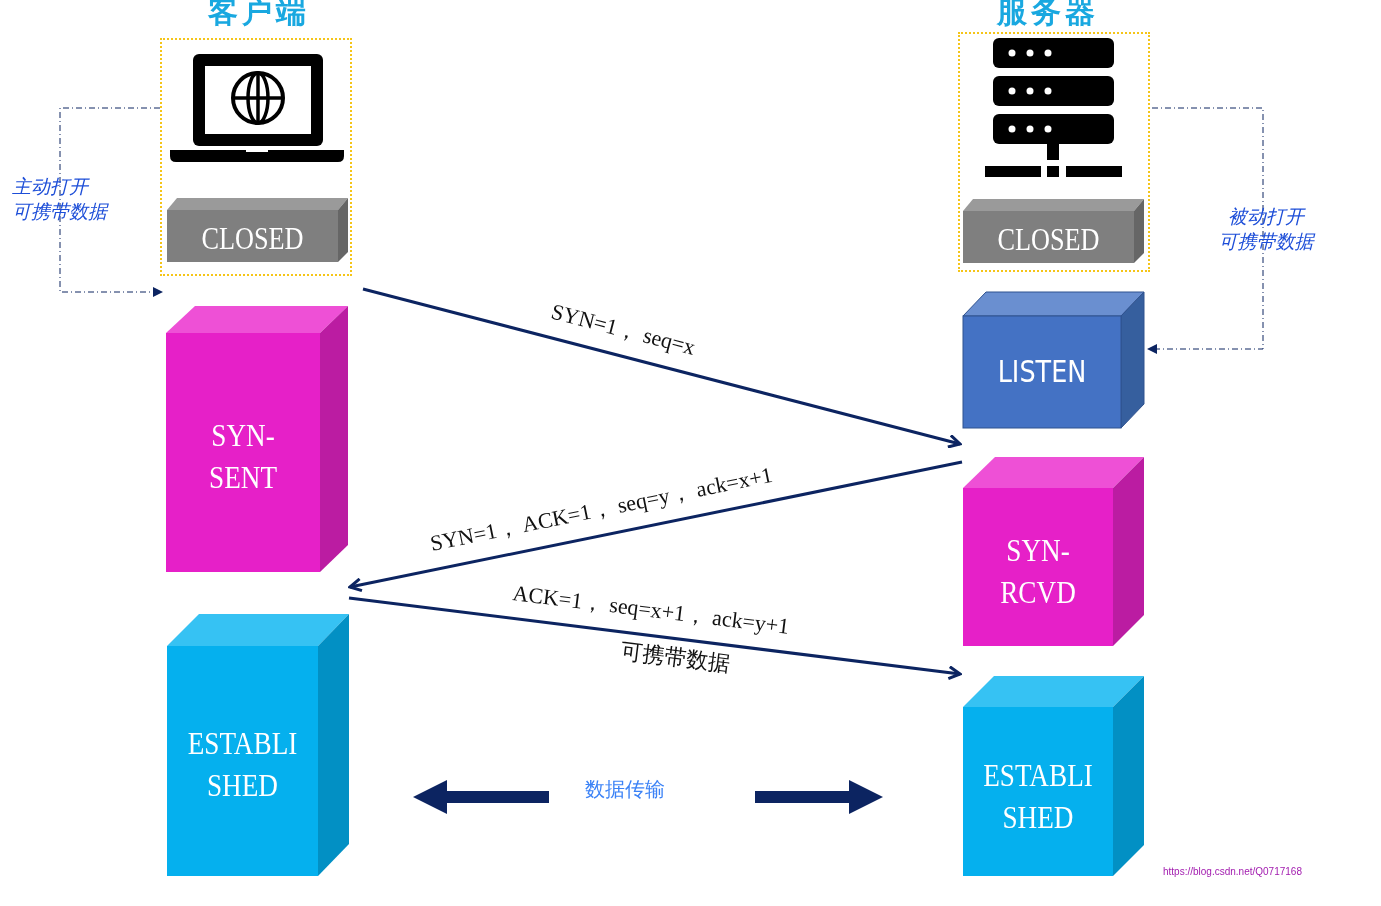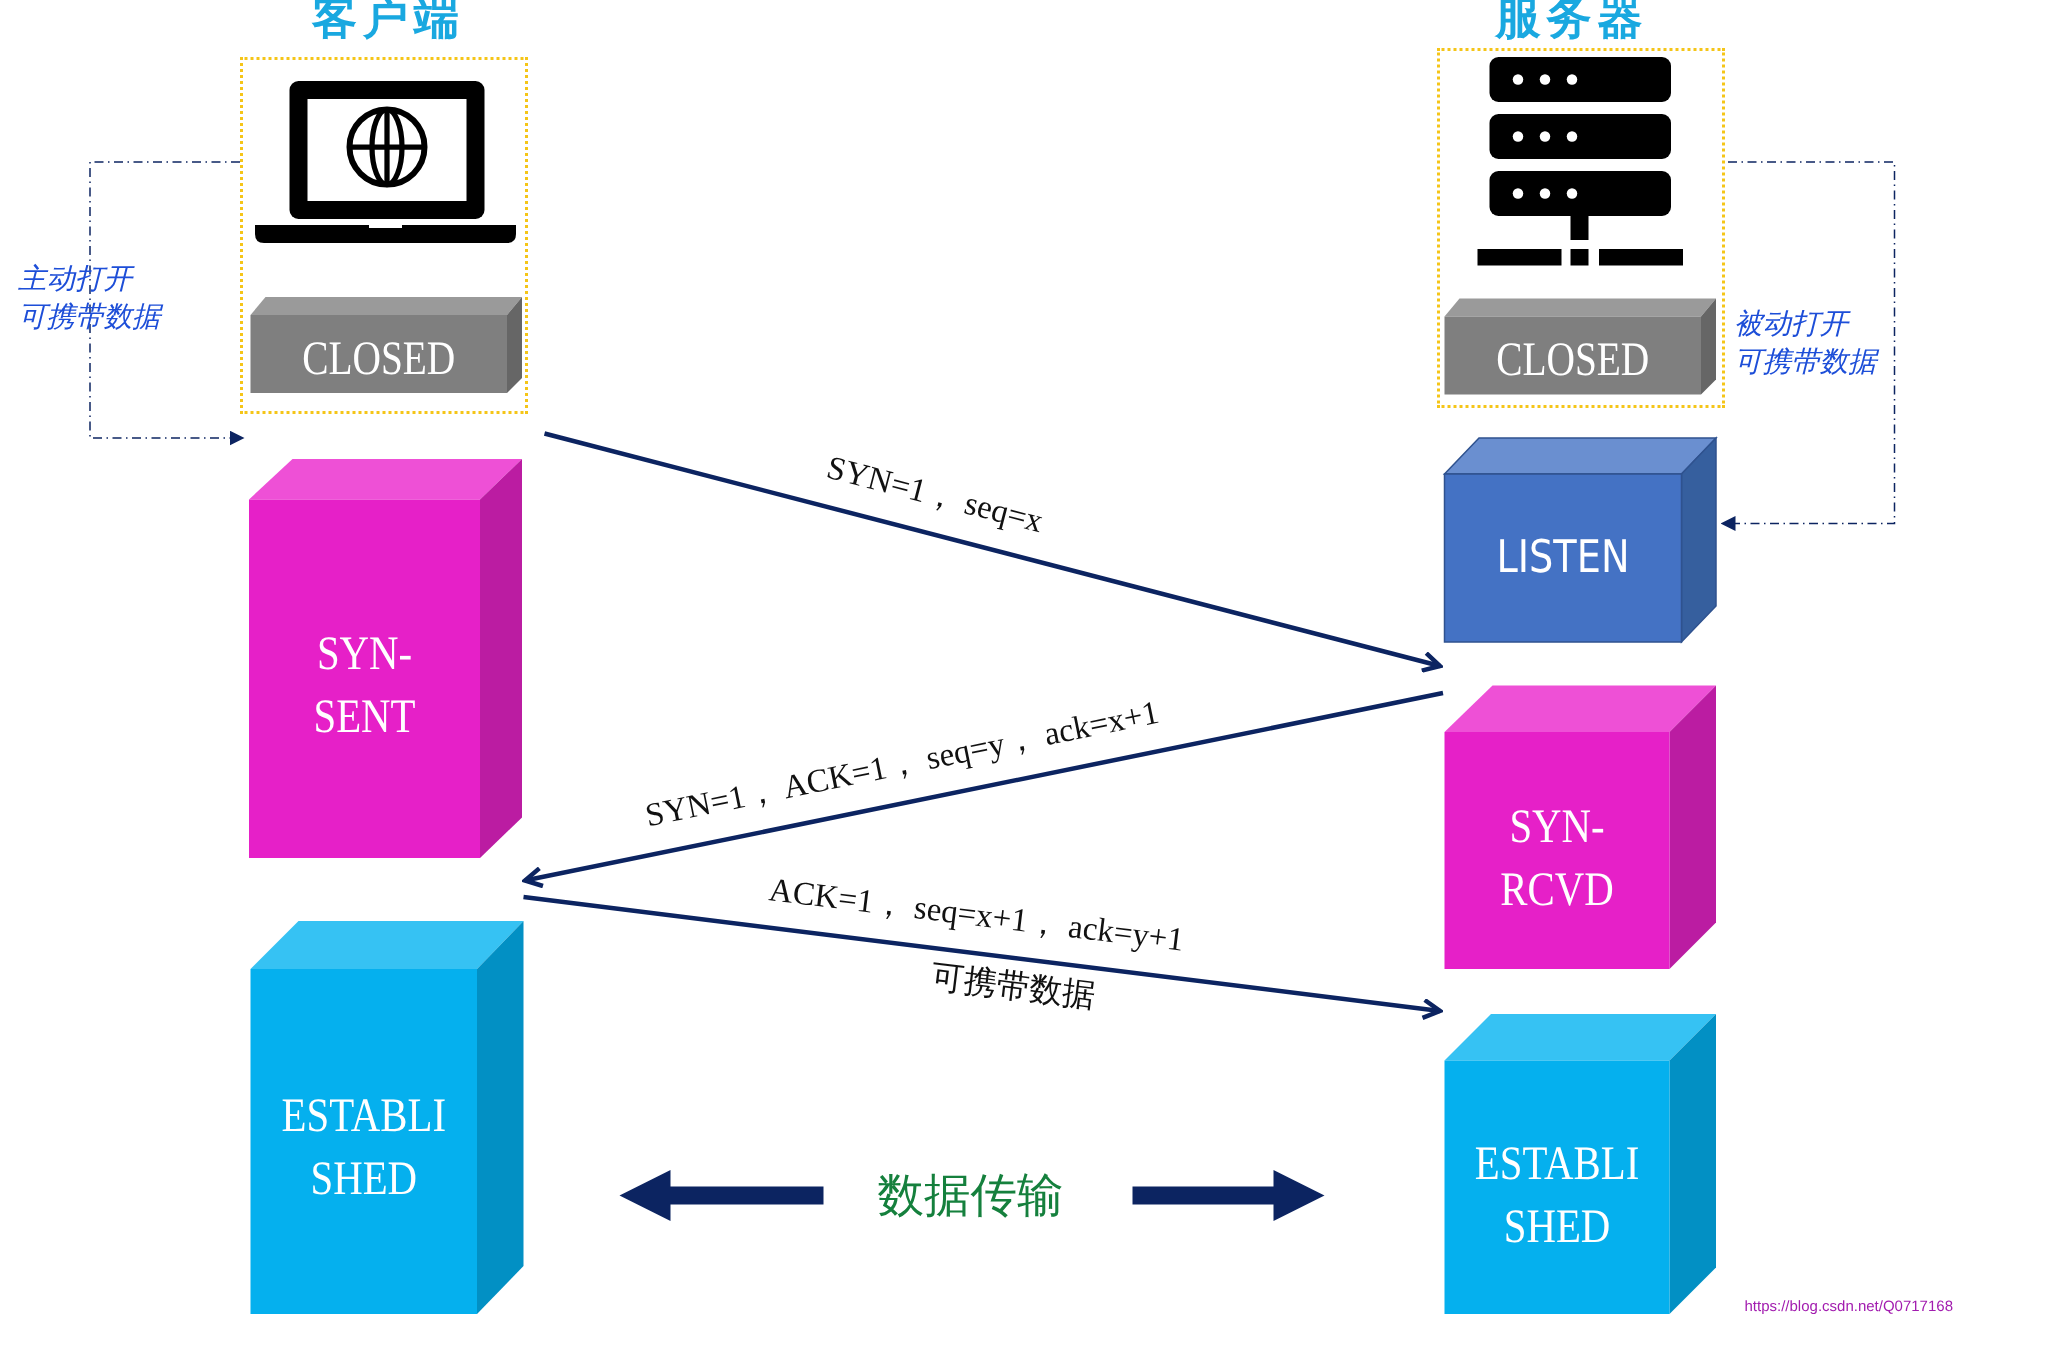--- a/index.html
+++ b/index.html
@@ -4,21 +4,21 @@
 <style>
   html, body { margin:0; padding:0; background:#ffffff; }
   body { width:1381px; height:906px; position:relative; overflow:hidden; font-family:"DejaVu Serif", serif; }
   .abs { position:absolute; }
   .title { font-family:"DejaVu Serif", serif; font-weight:bold; color:#19a8e0; font-size:30px; letter-spacing:4px; }
   .dotbox { border:2px dotted #f5c518; box-sizing:border-box; }
   .label-it { font-family:"DejaVu Serif", serif; font-style:italic; font-size:19px; color:#1d4ed8; line-height:25px; }
   .boxtext { position:absolute; color:#fff; text-align:center; font-family:"Liberation Serif", serif; }
   svg text { font-family:"Liberation Serif", serif; }
   .watermark { font-family:"Liberation Sans", sans-serif; font-size:10px; color:#a21caf; }
-  .dt { font-family:Liberation Serif, serif; font-size:31px; color:#15803d; }
+  .dt { font-family:Liberation Serif, serif; font-size:20px; color:#3b82f6; }
 </style>
 </head>
 <body>
 
 <div class="abs title" style="left:208px; top:-8px;">客户端</div>
 <div class="abs title" style="left:997px; top:-8px;">服务器</div>
 
 <div class="abs dotbox" style="left:160px; top:38px; width:192px; height:238px;"></div>
 <div class="abs dotbox" style="left:958px; top:32px; width:192px; height:240px;"></div>
 
@@ -145,20 +145,20 @@
 </div>
 <div class="boxtext" style="left:957px; top:754px; width:162px; font-size:32px; line-height:42px; transform:scaleX(0.85);">
   <div>ESTABLI</div>
   <div>SHED</div>
 </div>
 
 <div class="abs label-it" style="left:12px; top:174px;">
   <div>主动打开</div>
   <div>可携带数据</div>
 </div>
-<div class="abs label-it" style="left:1156px; top:204px; text-align:left; width:140px;">
+<div class="abs label-it" style="left:1196px; top:204px; text-align:center; width:140px;">
   <div>被动打开</div>
   <div>可携带数据</div>
 </div>
 
 <div class="abs dt" style="left:585px; top:776px;">数据传输</div>
 
 <div class="abs watermark" style="left:1163px; top:866px;">https://blog.csdn.net/Q0717168</div>
 
 </body></html>

